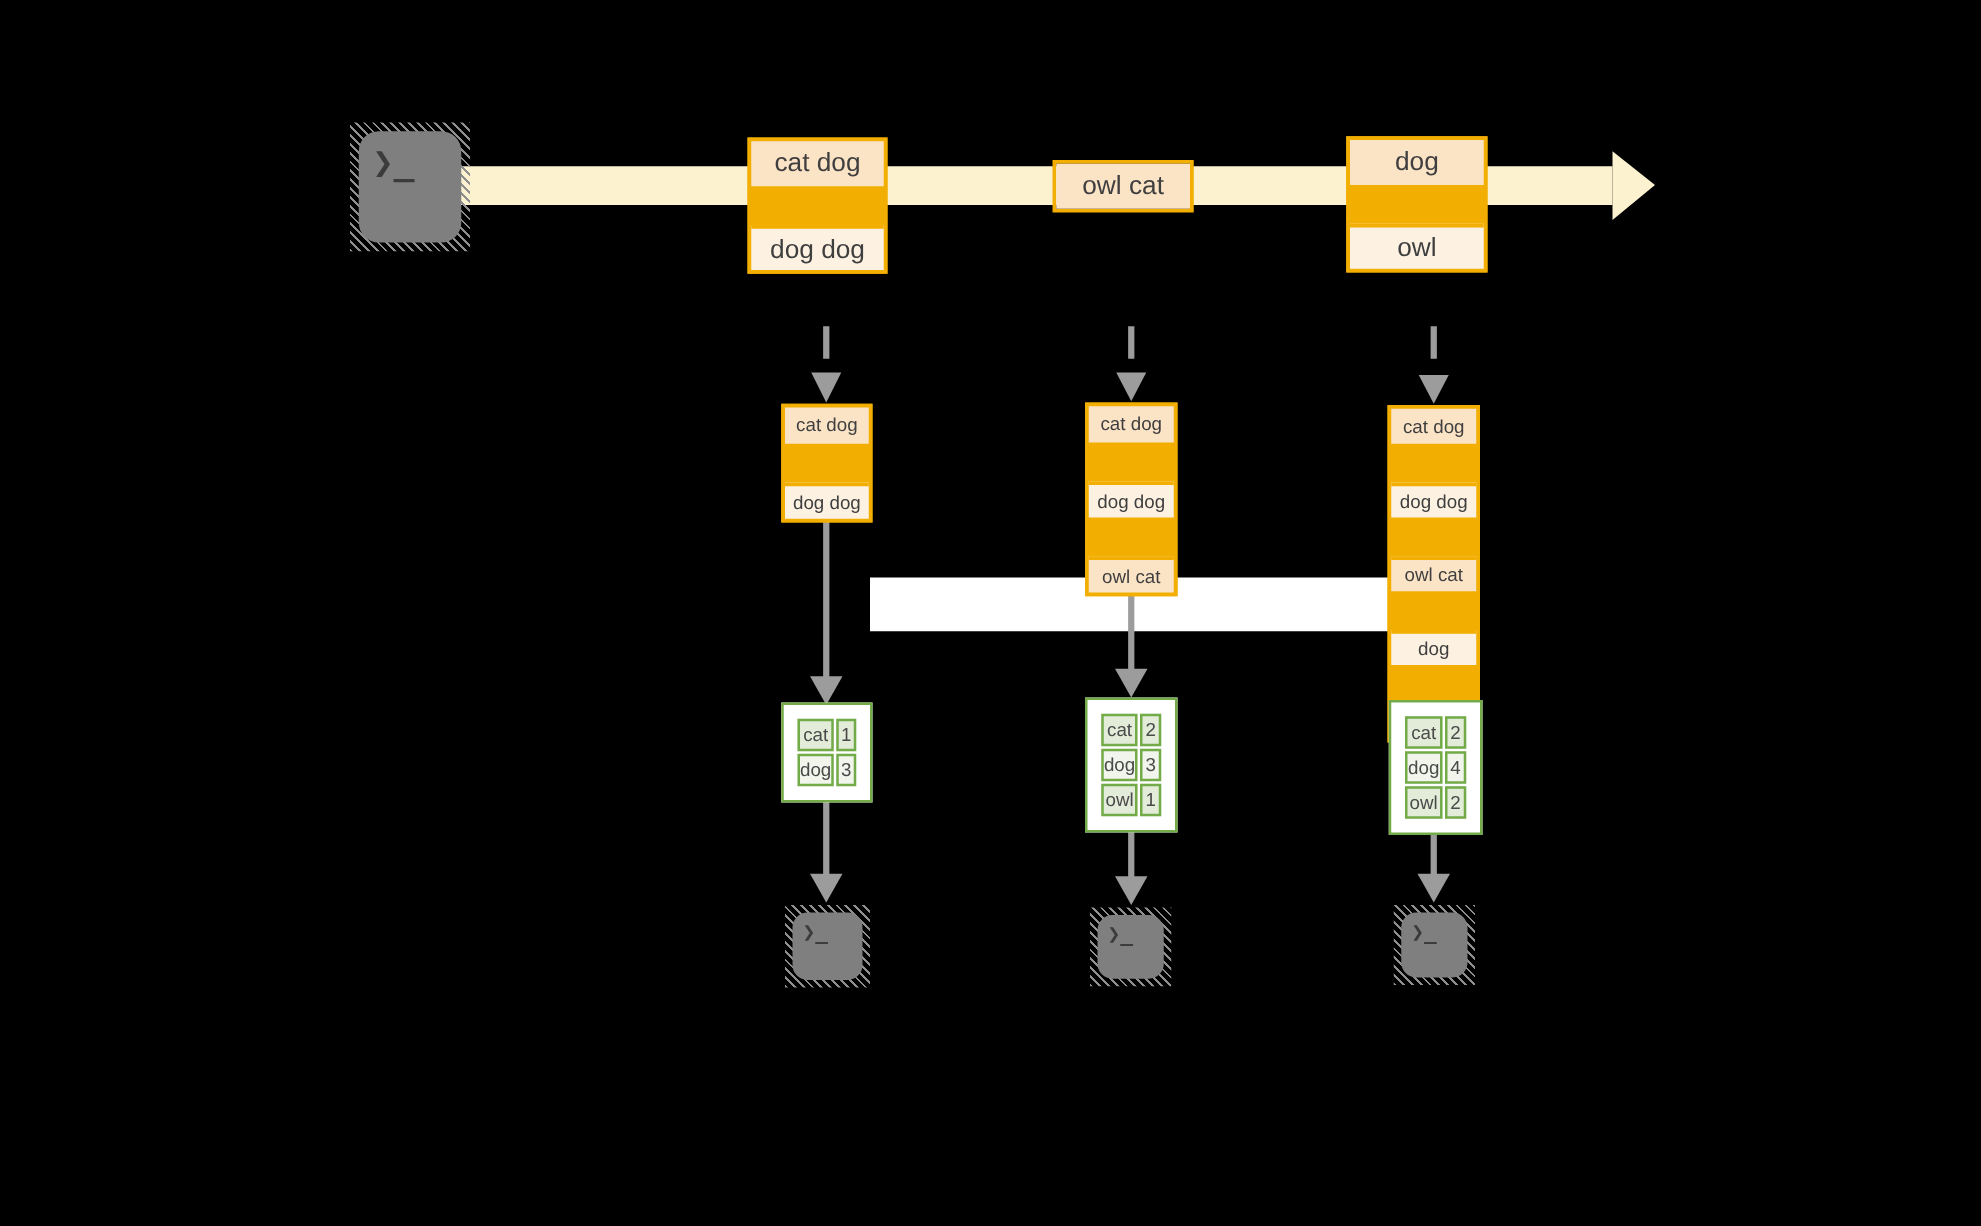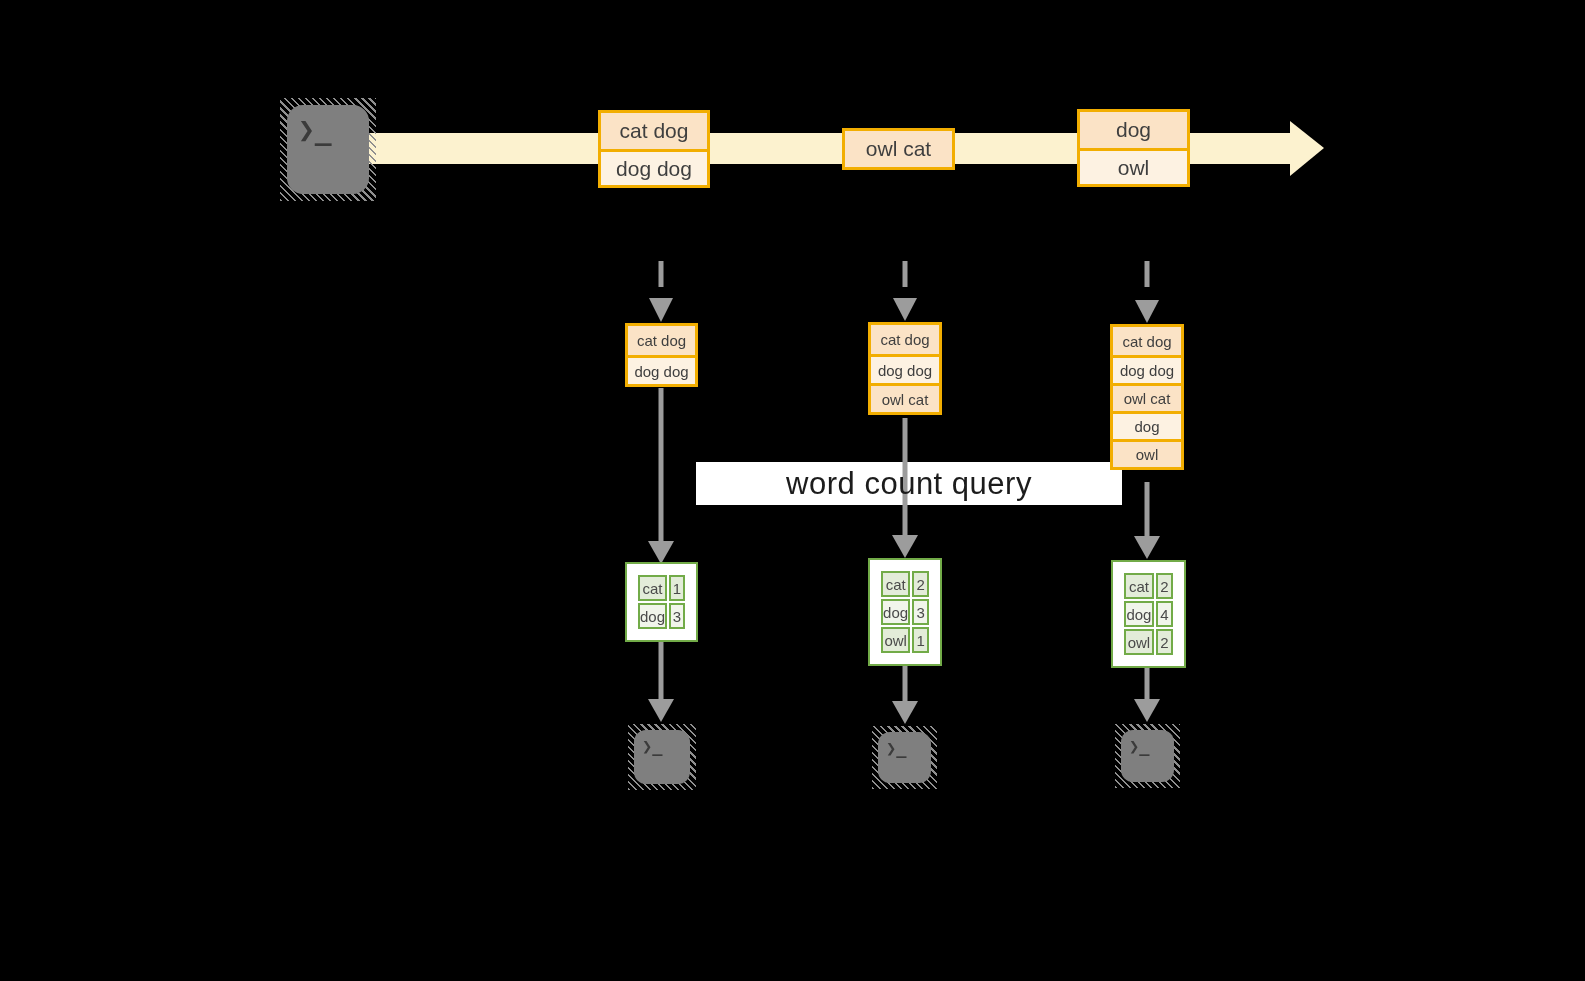--- a/index.html
+++ b/index.html
@@ -15,21 +15,21 @@
     position:absolute;left:696px;top:462px;width:426px;height:43px;z-index:5;
     display:flex;align-items:center;justify-content:center;
     font-size:31px;color:#1c1c1c;letter-spacing:.5px;
   }
   
   .obox{position:absolute;z-index:4;border:3px solid #F2AE01;box-sizing:border-box;background:#F2AE01;}
   .ocell{
     display:flex;align-items:center;justify-content:center;
     color:#3f3f3f;box-sizing:border-box;
   }
-  .ocell + .ocell{border-top:3px solid #F2AE01;}
+  .ocell + .ocell{border-top:3px solid #F2AE01;margin-top:31px;}
   .peach{background:#FBE3C6;}
   .cream{background:#FDF2E2;}
   .big .ocell{height:36px;font-size:21px;}
   .small .ocell{height:29px;font-size:15px;}
   .tiny .ocell{height:28px;font-size:15px;}
   
   .gtable{
     position:absolute;z-index:4;border:2px solid #72AB48;background:#ffffff;
     display:grid;grid-template-columns:1.75fr 1fr;gap:2px;padding:11px;box-sizing:border-box;
   }
@@ -86,21 +86,20 @@
       <line x1="661" y1="625" x2="661" y2="701"></line>
       <polygon points="648,699 674,699 661,722" stroke="none"></polygon>
       <line x1="905" y1="652" x2="905" y2="703"></line>
       <polygon points="892,701 918,701 905,724" stroke="none"></polygon>
       <line x1="1147" y1="654" x2="1147" y2="701"></line>
       <polygon points="1134,699 1160,699 1147,722" stroke="none"></polygon>
     </g>
   </svg>
 
   <div class="query-band"></div>
-  <div class="query-label">word count query</div>
 
   <div class="term term-src" style="left:280px;top:98px;width:96px;height:103px;">
     <div class="term-inner">
       <span class="term-glyph">❯_</span>
     </div>
   </div>
 
   <div class="obox big" style="left:598px;top:110px;width:112px;">
     <div class="ocell peach">cat dog</div>
     <div class="ocell cream">dog dog</div>

